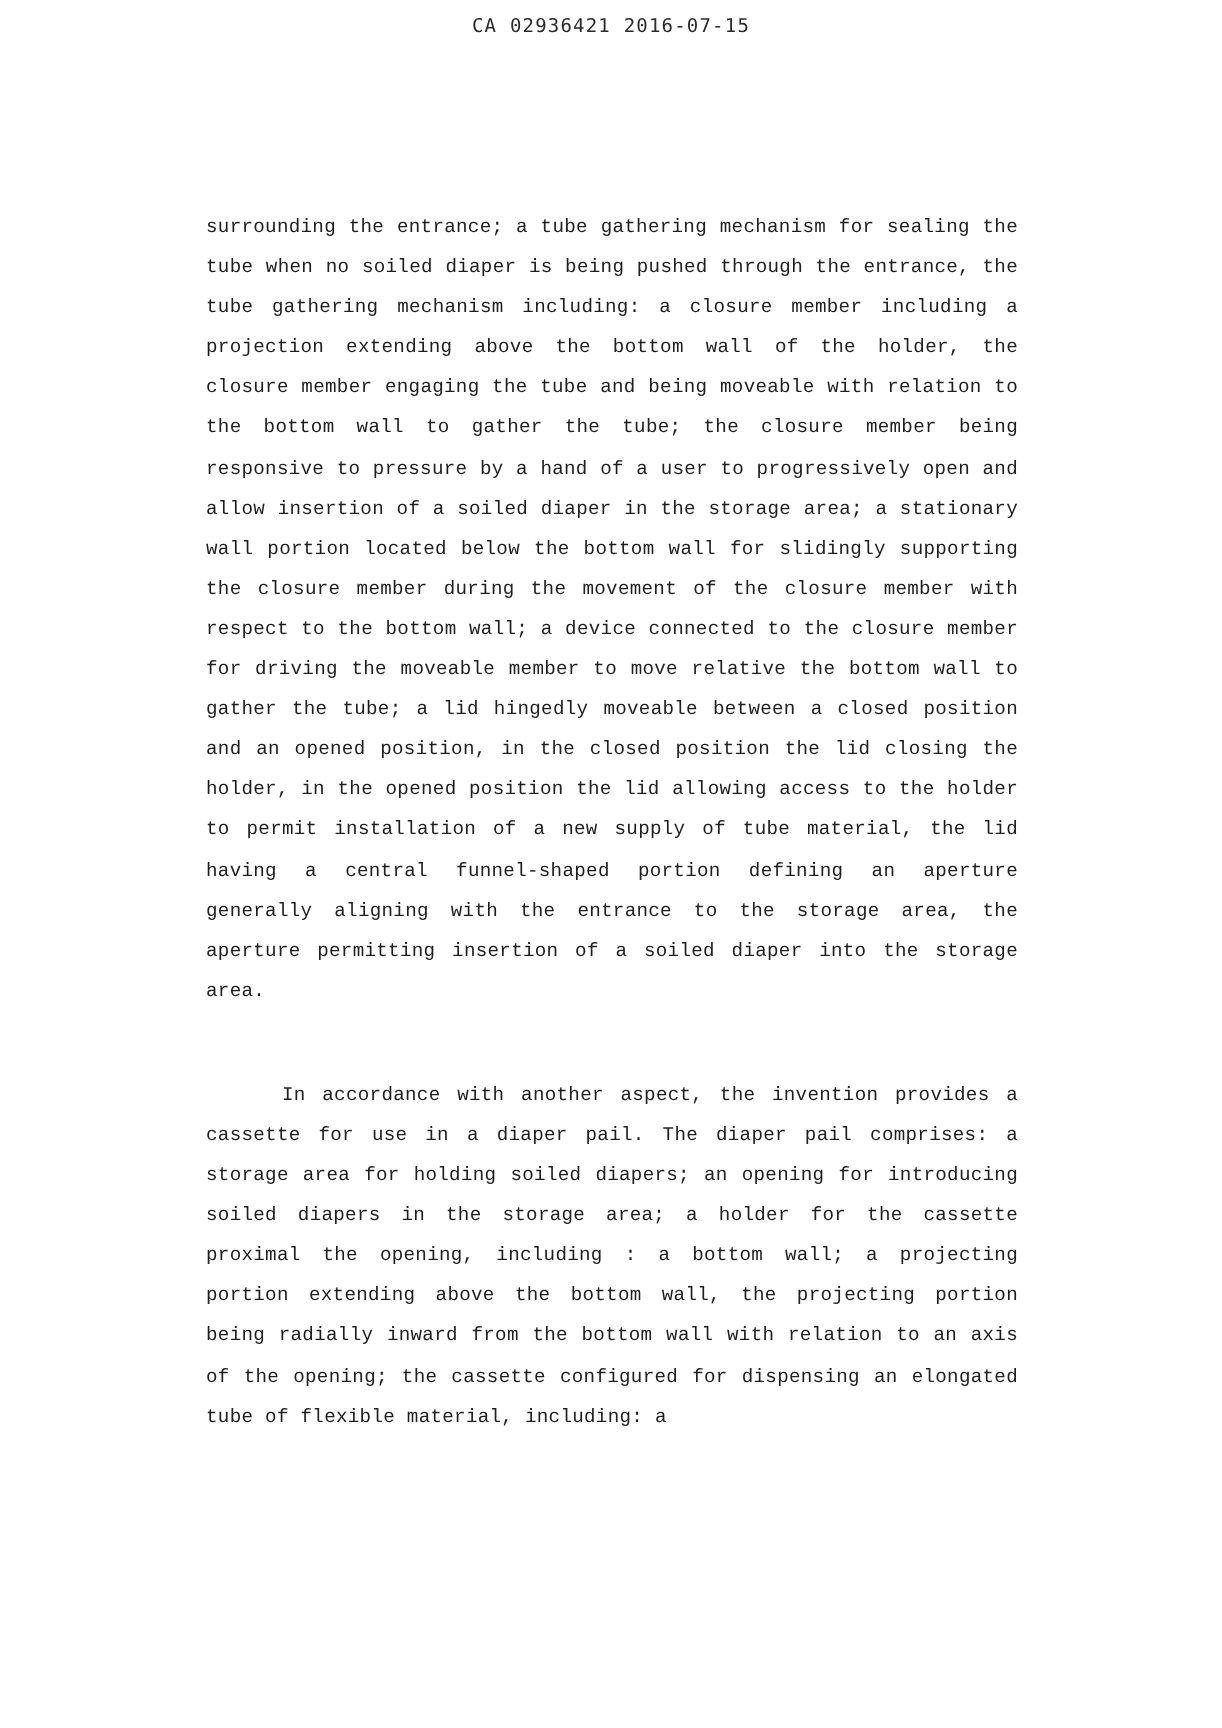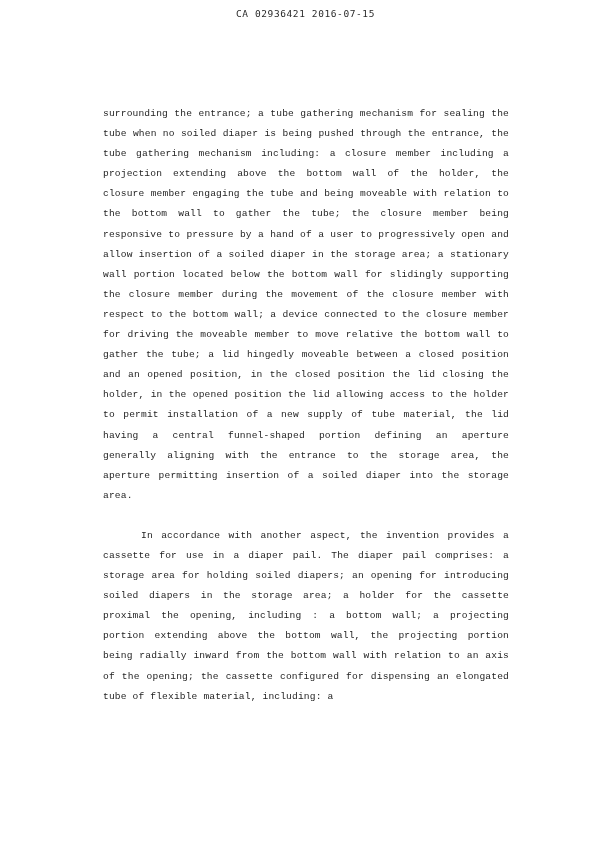--- a/index.html
+++ b/index.html
@@ -43,21 +43,21 @@
     color: #1e1e1e;
     letter-spacing: 0.15px;
     font-family: Liberation Mono, monospace;
   }
   .para {
     margin: 0;
     text-align: justify;
     text-justify: inter-word;
   }
   .para + .para {
-    margin-top: 20px;
+    margin-top: 32px;
   }
   .indent {
     text-indent: 38px;
   }
   .footer {
     position: absolute;
     top: 788px;
     left: 0;
     width: 611px;
     text-align: center;

